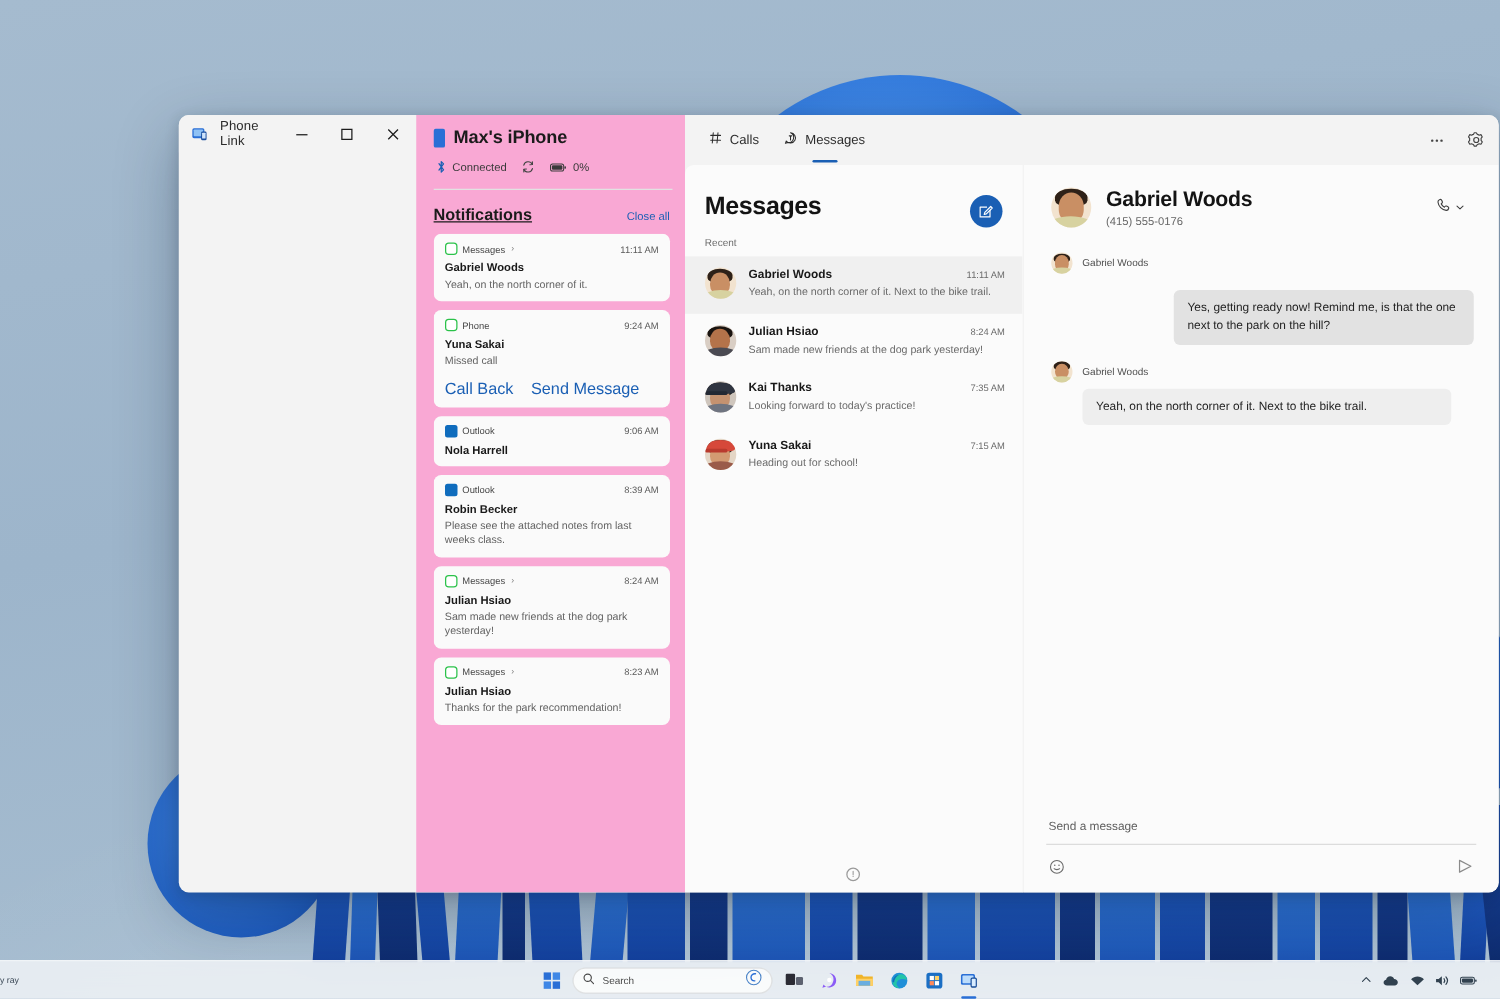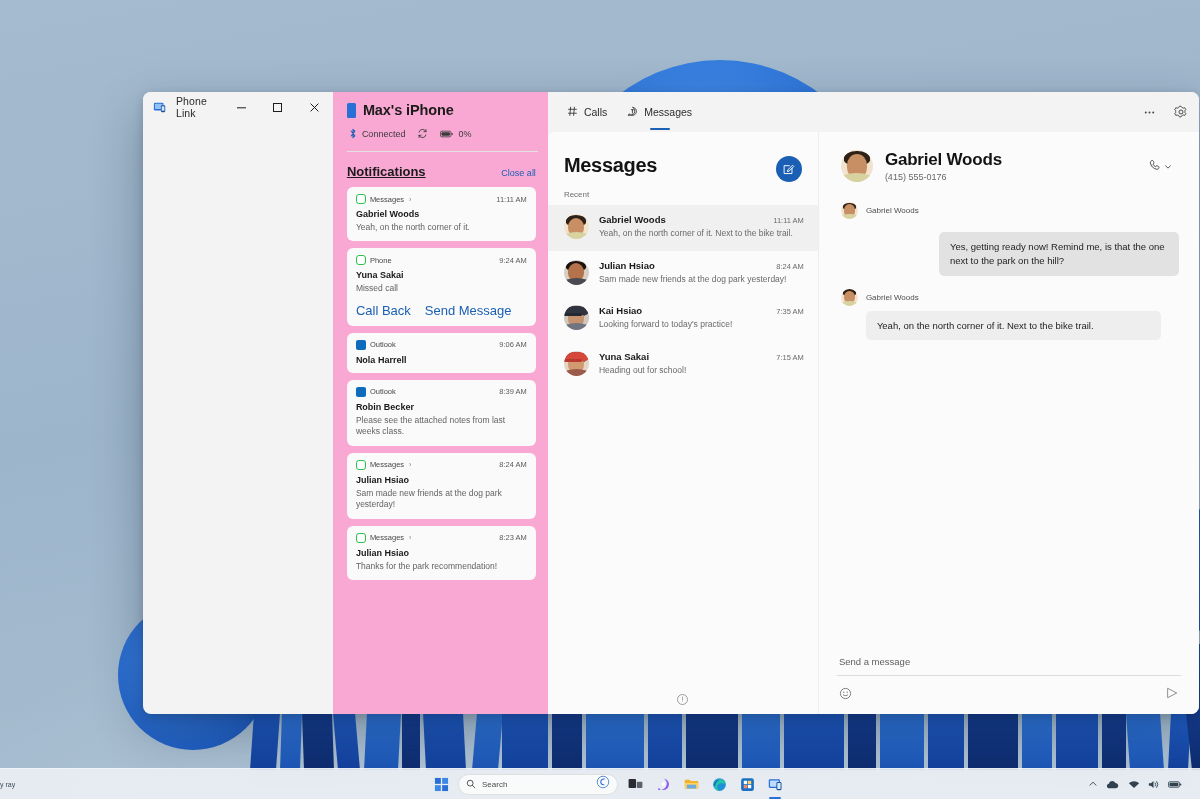--- a/index.html
+++ b/index.html
@@ -553,21 +553,21 @@
                   <div class="face">
                     <div class="hair" style="background: rgb(23, 19, 16);"></div>
                     <div class="skin" style="background: rgb(197, 146, 112);"></div>
                     <div class="shirt" style="background: rgb(111, 116, 128);"></div>
                     <div class="hat" style="background: rgb(47, 52, 64);"></div>
                     <div class="brim" style="background: rgb(35, 40, 51);"></div>
                   </div>
                 </div>
                 <div class="thread-main">
                   <div class="thread-row1">
-                    <span class="thread-name">Kai Hsiao</span>
+                    <span class="thread-name">Kai Thanks</span>
                     <span class="spacer"></span>
                     <span class="thread-time">7:35 AM</span>
                   </div>
                   <div class="thread-prev">Looking forward to today's practice!</div>
                 </div>
               </div>
               <div class="thread">
                 <div class="avatar" style="background: rgb(228, 214, 198);">
                   <div class="face">
                     <div class="hair" style="background: rgb(34, 26, 20);"></div>

